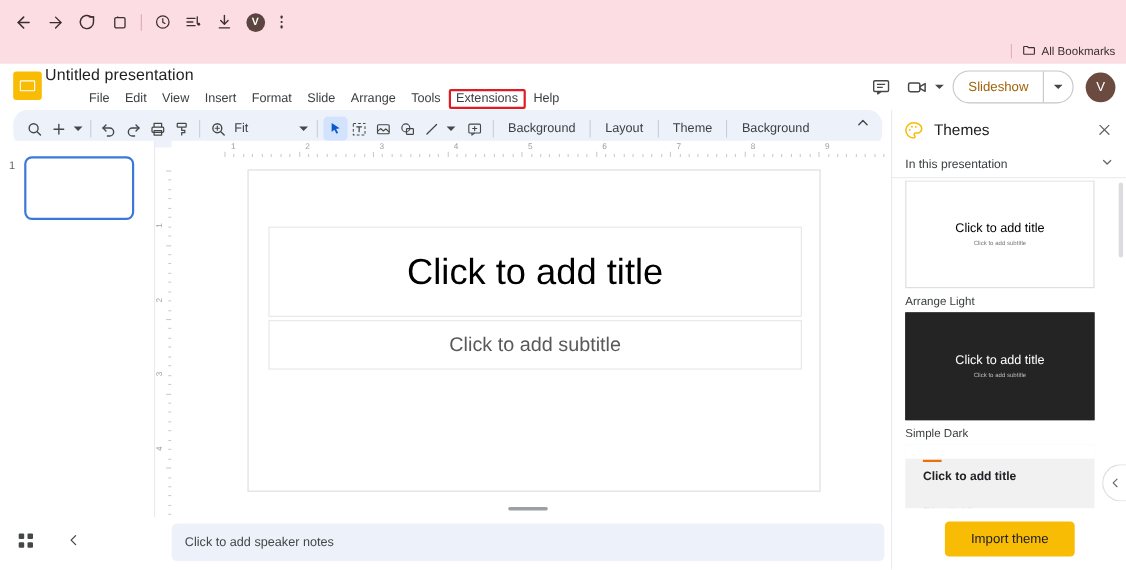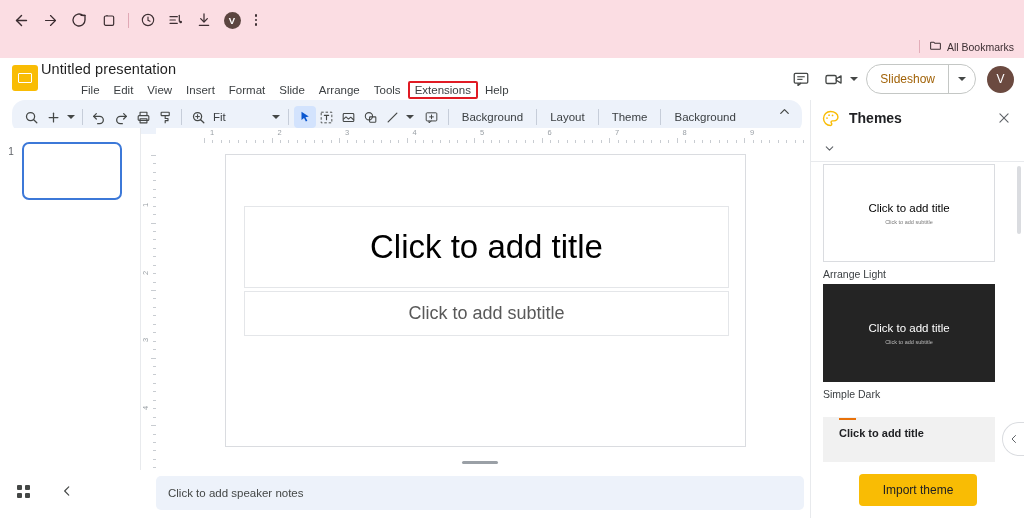--- a/index.html
+++ b/index.html
@@ -204,21 +204,21 @@
   
   .themes-panel {
     position: absolute; top: 100px; left: 810px; width: 214px; height: 418px;
     background: #ffffff; border-left: 1px solid #e8eaed;
   }
   .tp-header {
     position: absolute; top: 0; left: 0; width: 214px; height: 36px;
     display: flex; align-items: center; padding: 0 10px;
   }
   .tp-palette { width: 19px; height: 19px; color: #f9bc04; margin-right: 9px; flex: none; }
-  .tp-title { font-size: 14px; color: #202124; flex: 1 1 auto; font-weight: bold; }
+  .tp-title { font-size: 14px; color: #202124; flex: 1 1 auto; }
   .tp-close { width: 22px; height: 22px; display: flex; align-items: center; justify-content: center; color: #5f6368; flex:none;}
   .tp-select {
     position: absolute; top: 38px; left: 0; width: 214px; height: 24px;
     display: flex; align-items: center; padding: 0 12px;
     border-bottom: 1px solid #e8eaed;
   }
   .tp-select .lbl { font-size: 11px; color: #3c4043; flex: 1 1 auto; }
   .tp-list {
     position: absolute; top: 64px; left: 0; width: 214px; height: 300px;
     overflow: hidden; padding: 0 12px;
@@ -670,20 +670,21 @@
       </span>
       <span class="tp-title">Themes</span>
       <span class="tp-close">
         <svg width="14" height="14" viewBox="0 0 24 24" fill="none" stroke="currentColor" stroke-width="1.9" stroke-linecap="round">
             <line x1="5" y1="5" x2="19" y2="19"></line>
             <line x1="19" y1="5" x2="5" y2="19"></line>
           </svg>
       </span>
     </div>
     <div class="tp-select">
+      <span class="lbl">In this presentation</span>
       <span>
         <svg width="13" height="13" viewBox="0 0 24 24" fill="none" stroke="#5f6368" stroke-width="2" stroke-linecap="round" stroke-linejoin="round">
             <polyline points="6 9 12 15 18 9"></polyline>
           </svg>
       </span>
     </div>
     <div class="tp-scroll"></div>
     <div class="tp-list">
       <div class="theme-card">
         <div class="theme-preview">

